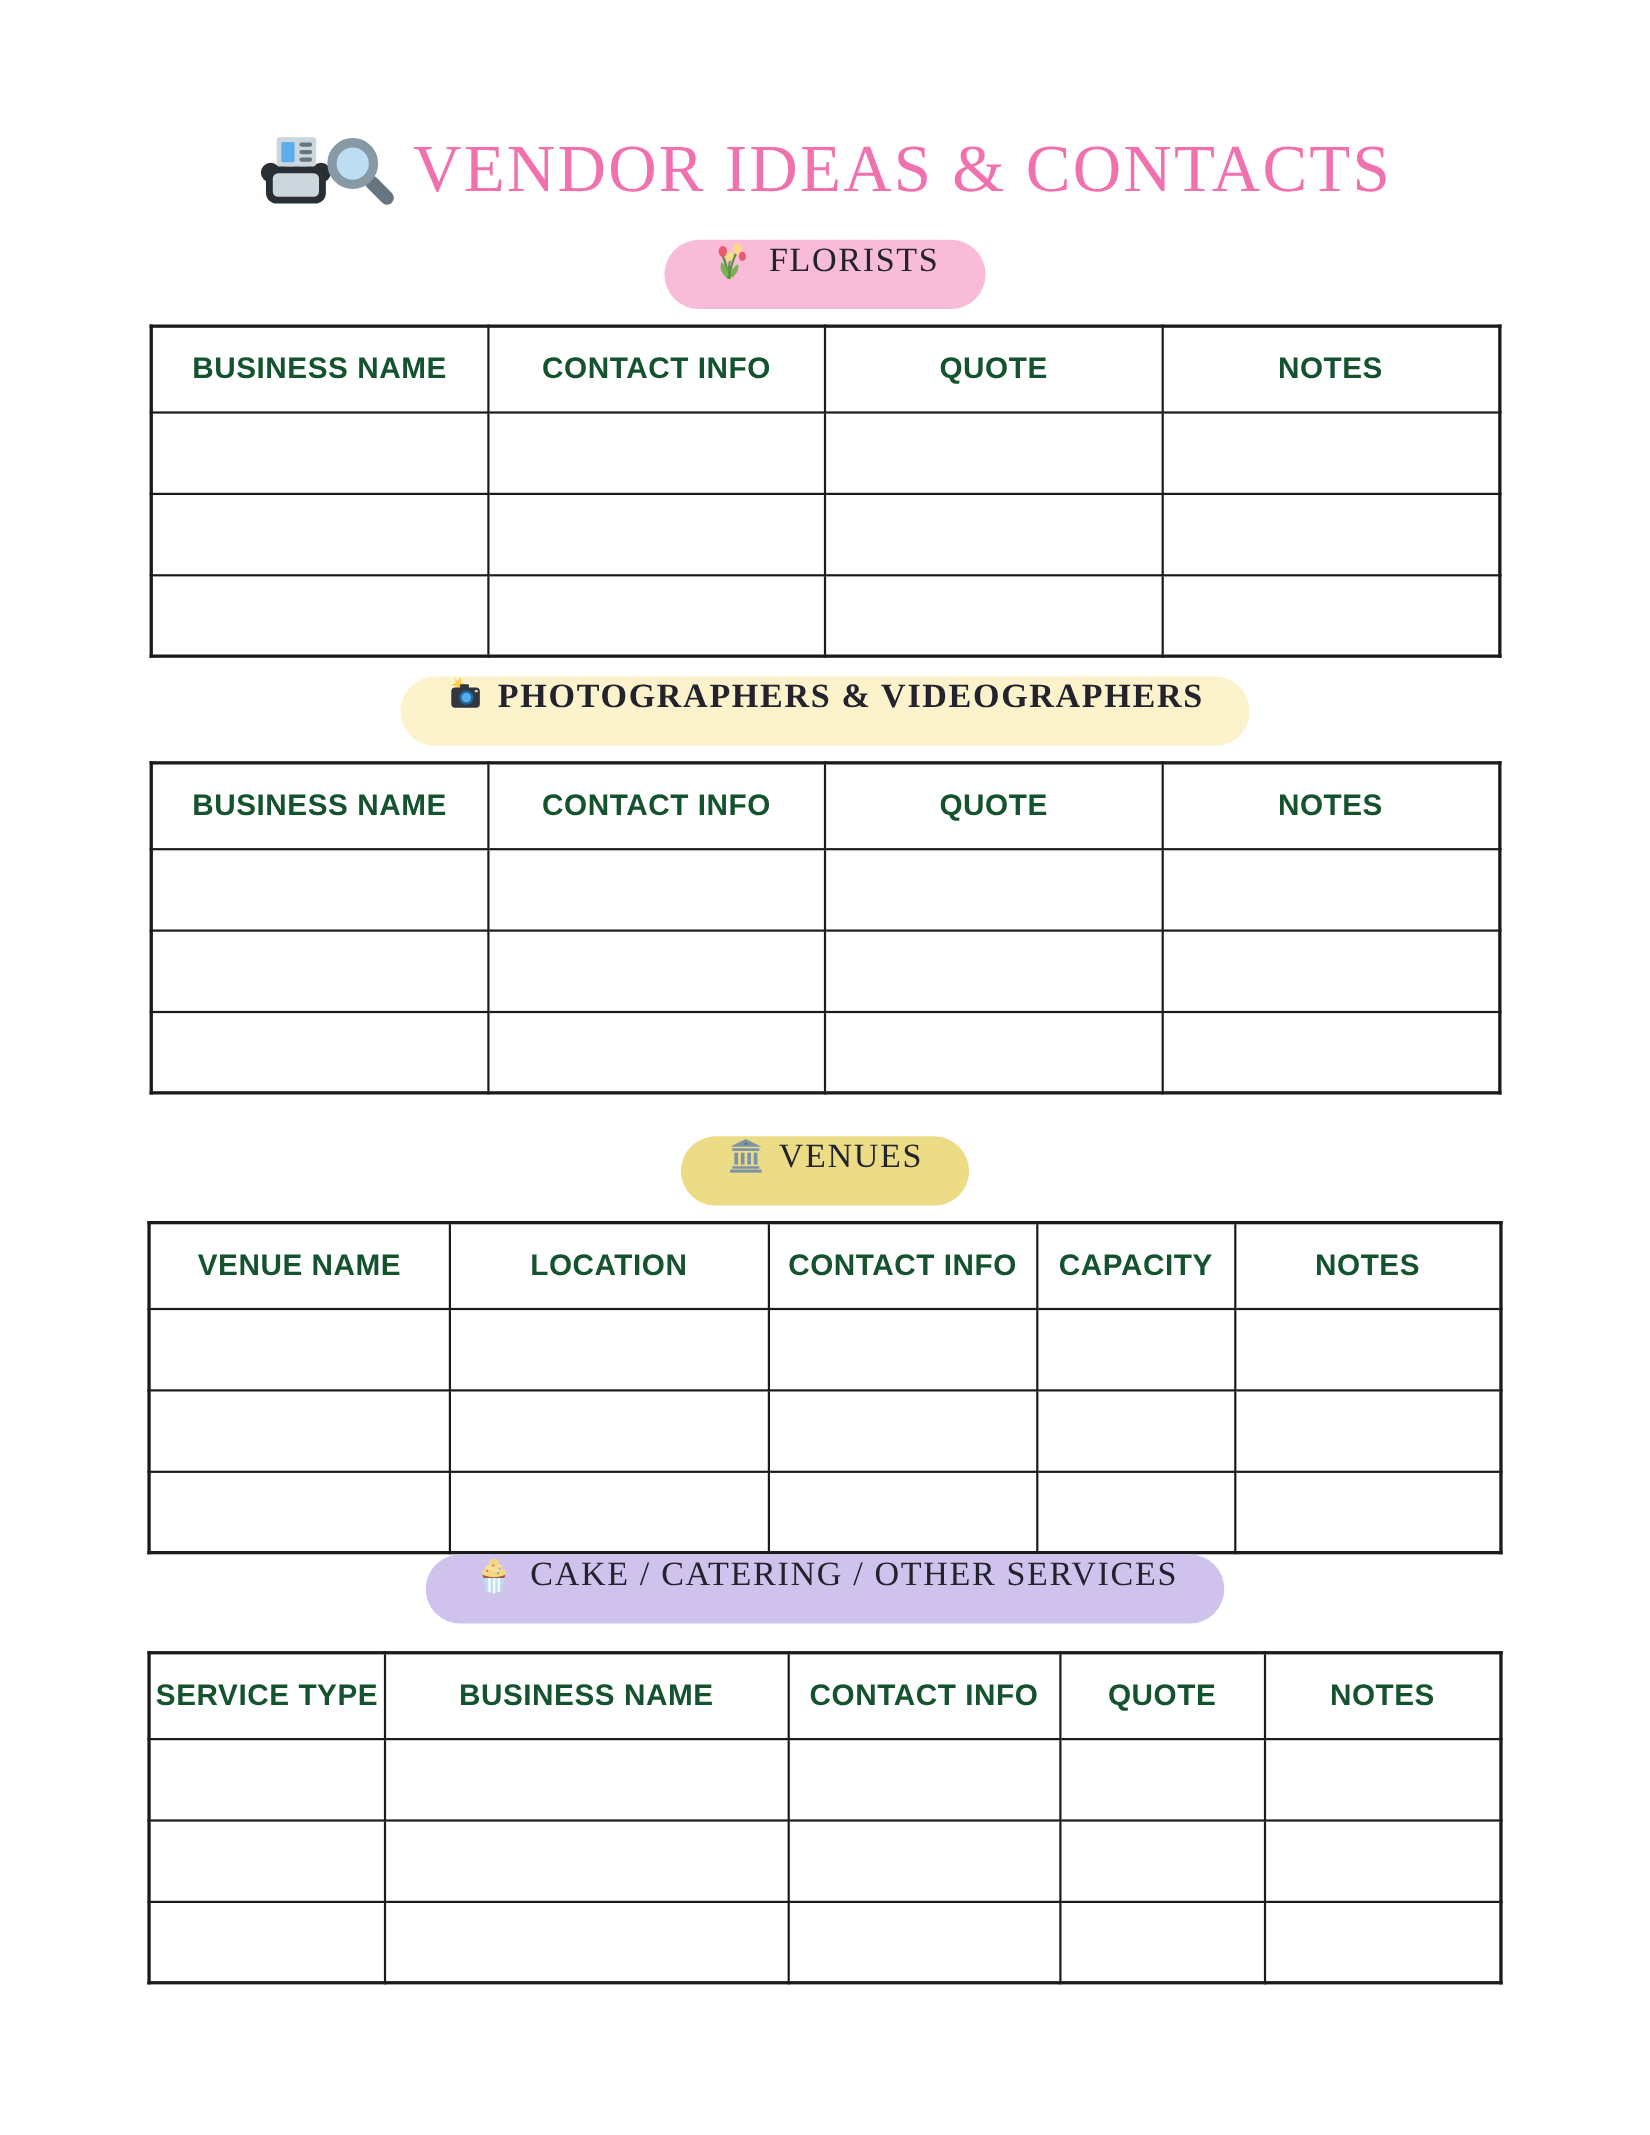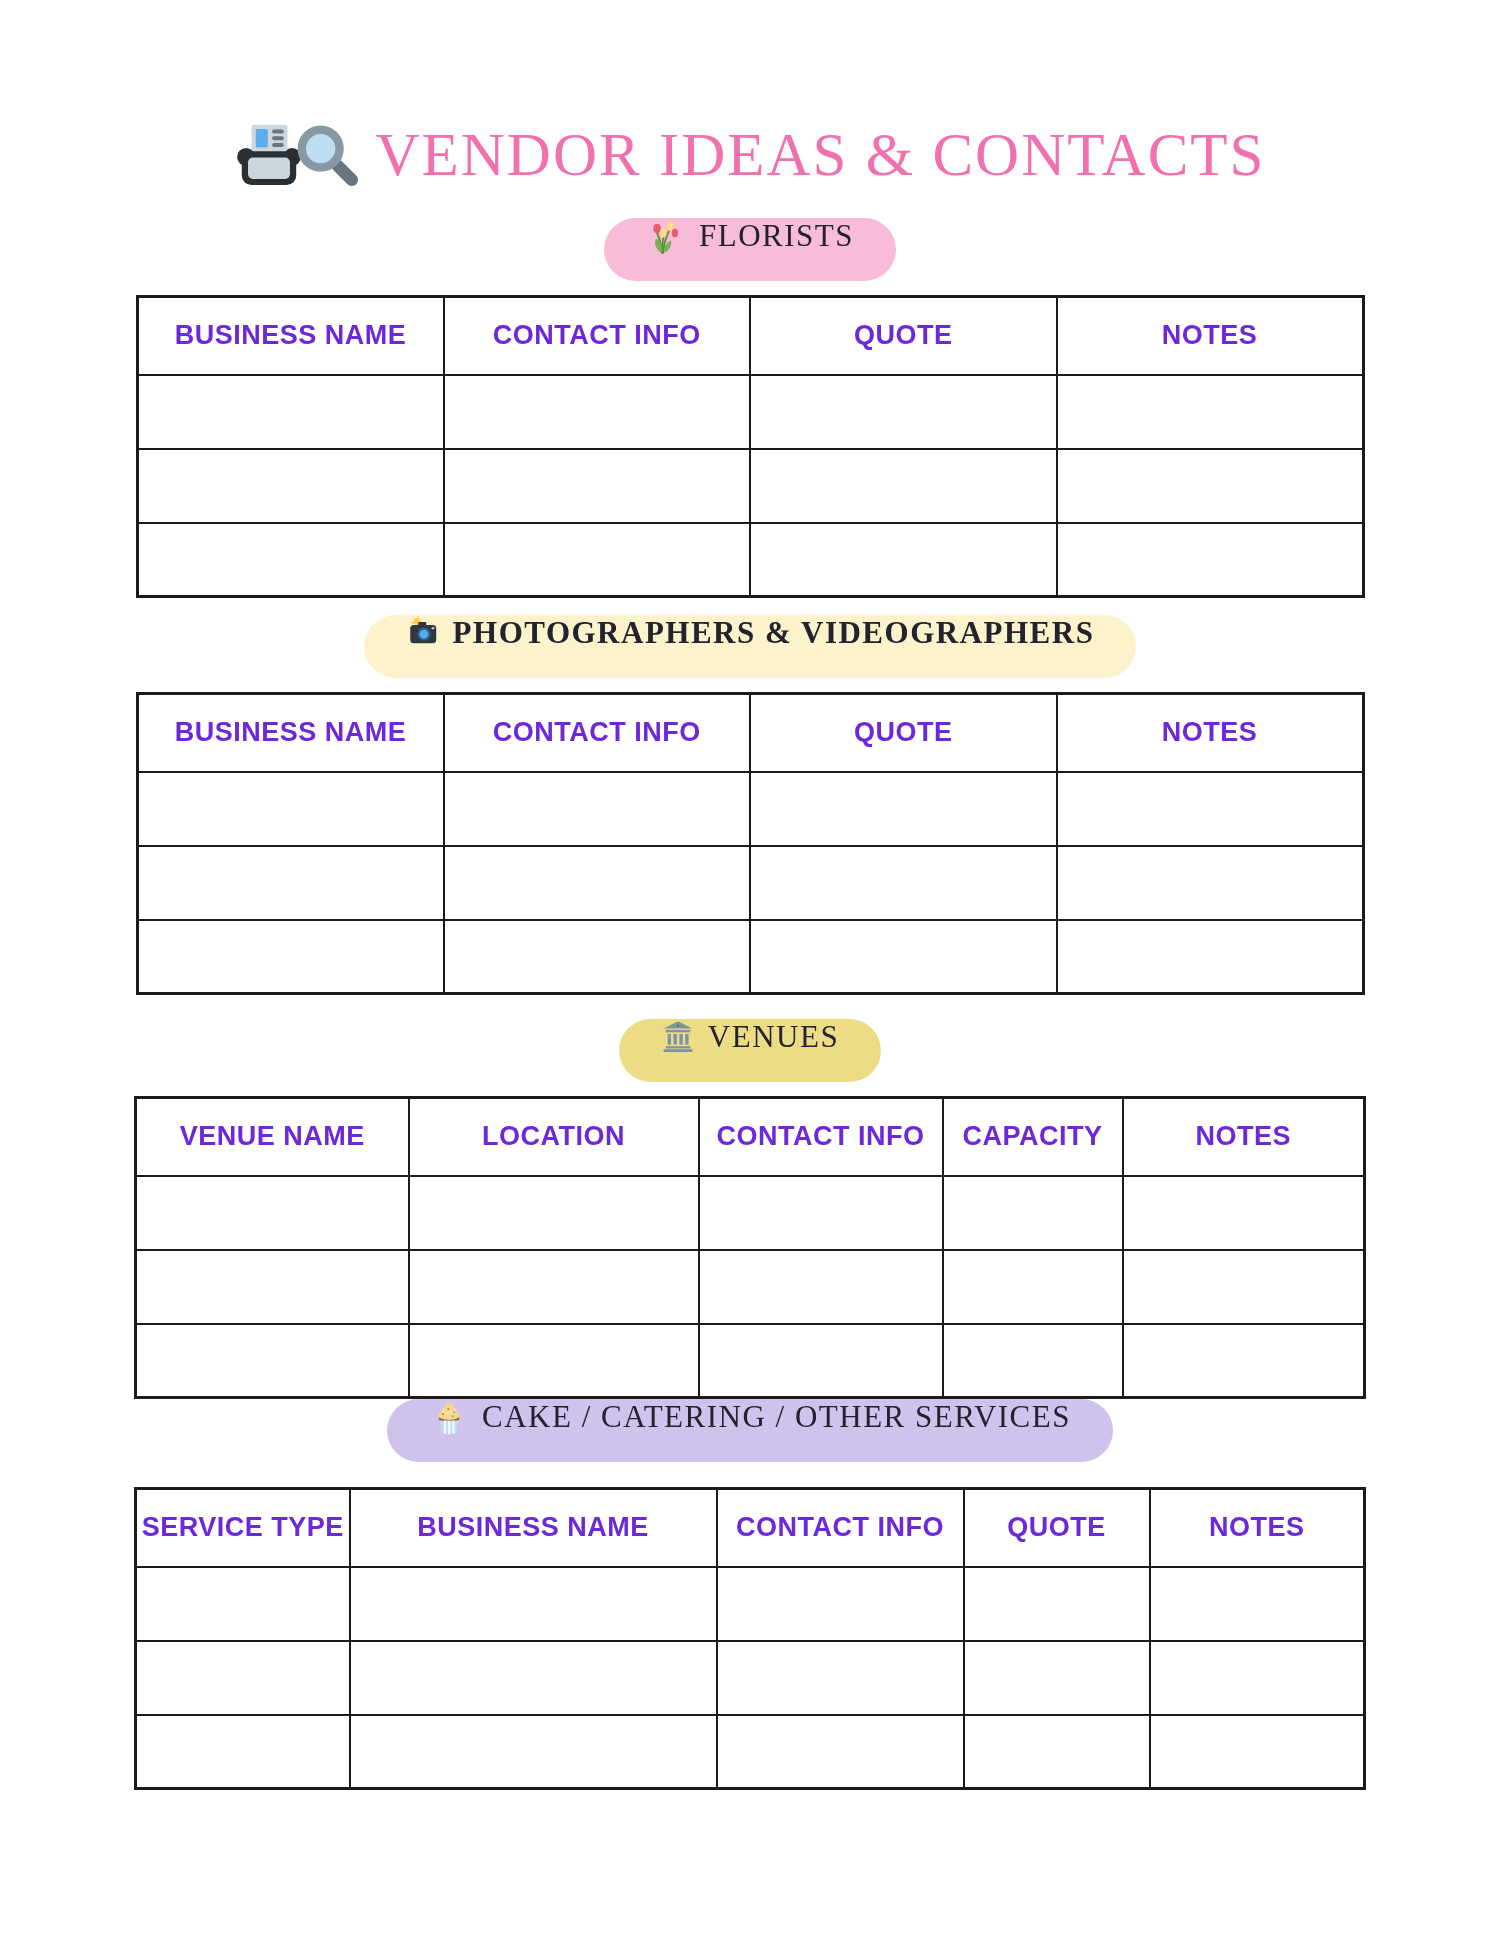--- a/index.html
+++ b/index.html
@@ -25,32 +25,32 @@
   .badge {
     display:inline-flex; align-items:flex-start; justify-content:center; gap:13px;
     height:63px; border-radius:32px; padding:0 42px;
     font-size:31px; letter-spacing:1.5px; color:#23232d; white-space:nowrap;
   }
   .badge svg { width:40px; height:40px; flex:0 0 auto; }
   .badge.small-icon svg { width:34px; height:34px; }
   .section { text-align:center; }
   .m-florists { margin-top:22px; }
   .m-photo    { margin-top:17px; }
-  .m-venues   { margin-top:24px; }
+  .m-venues   { margin-top:38px; }
   .m-cake     { }
   
   table.vendor-table {
     width:1229px; margin:14px auto 0; border-collapse:collapse; table-layout:fixed;
     border:3px solid #1b1b1b; background:#ffffff;
   }
   table.t-cake { margin-top:25px; }
   table.vendor-table th, table.vendor-table td { border:2px solid #1b1b1b; }
   table.vendor-table th {
     height:78px; font-family:"Liberation Sans", sans-serif; font-weight:700;
-    font-size:27px; letter-spacing:0.5px; color:#6d28d9; text-align:center;
+    font-size:27px; letter-spacing:0.5px; color:#14532d; text-align:center;
     vertical-align:middle; padding:0 4px;border-radius:15px;
   }
   table.vendor-table td { height:74px; }
 </style>
 </head>
 <body>
 
 <div class="page">
 
   <div class="title-row">

